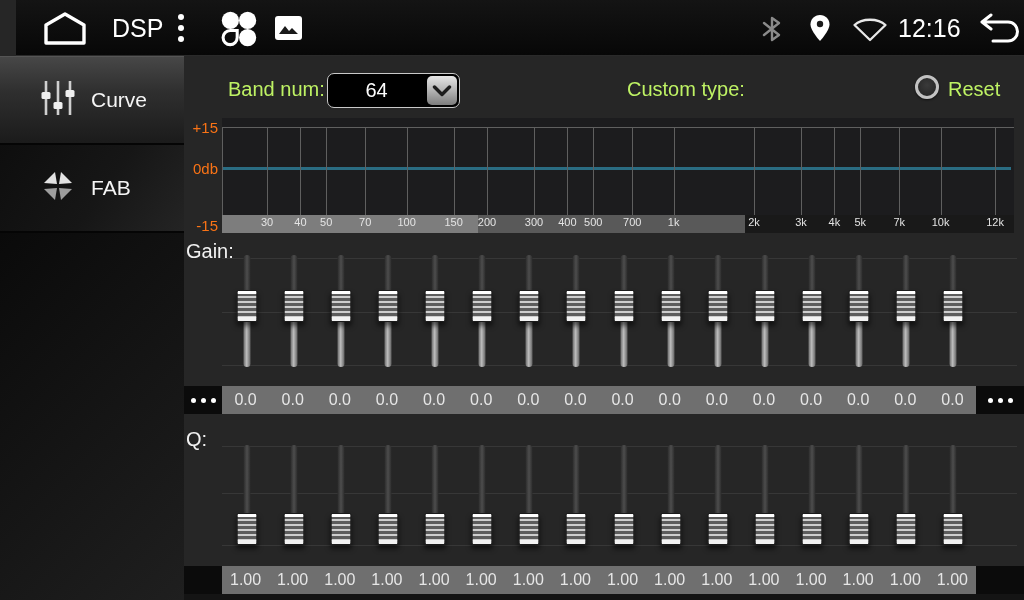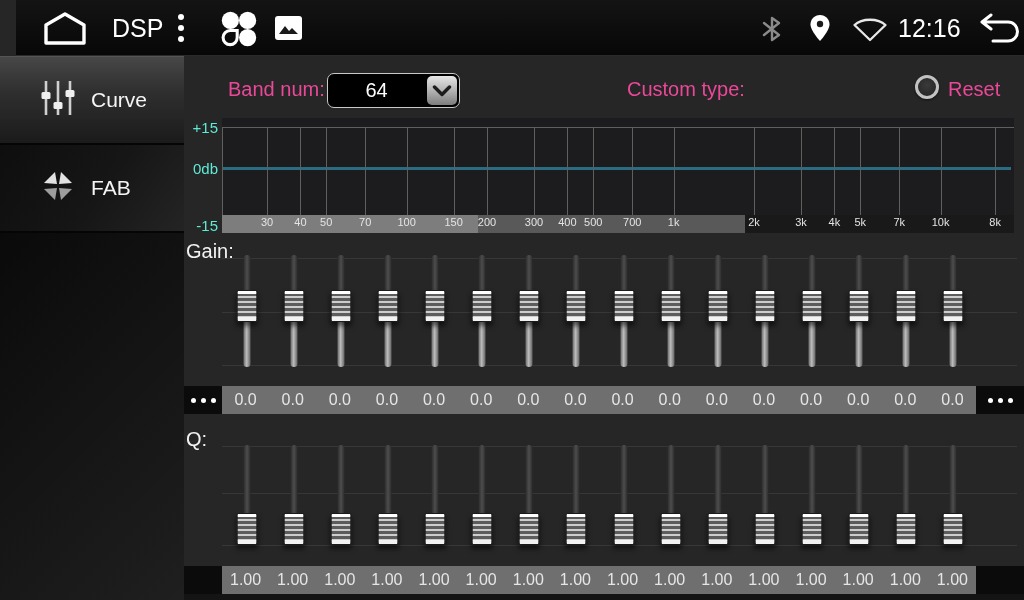--- a/index.html
+++ b/index.html
@@ -18,36 +18,36 @@
   .nav-item{height:88px;border-bottom:2px solid #050505;display:flex;align-items:center;
     padding-left:40px;gap:15px;cursor:pointer;
     background:linear-gradient(125deg,#0e0e0e 0%,#161616 55%,#242424 100%);}
   .nav-item.selected{background:linear-gradient(180deg,#474747 0%,#2f2f2f 40%,#1b1b1b 100%);
     border-top:1px solid #555;height:89px;}
   .nav-label{font-size:21px;color:#f5f5f5;}
   .sidebar-rest{flex:1;background:linear-gradient(135deg,#0a0a0a 0%,#1f1f1f 100%);}
   
   .main{position:absolute;left:184px;top:56px;width:840px;height:544px;background:#262626;}
   .main .abs{position:absolute;}
-  .ctl-label{font-size:20px;color:#ec4899;}
+  .ctl-label{font-size:20px;color:#bef264;}
   .dropdown{display:flex;align-items:center;background:#000;border:1px solid #c9c9c9;
     border-radius:7px;height:35px;cursor:pointer;box-shadow:0 0 0 1px #000 inset;}
   .dropdown .dd-value{flex:1;text-align:center;font-size:20px;color:#fff;padding-bottom:1px;}
   .dd-btn{width:30px;height:29px;margin:2px;border-radius:5px;
     background:linear-gradient(180deg,#e6e6e6 0%,#b9b9b9 45%,#7d7d7d 100%);
     display:flex;align-items:center;justify-content:center;}
   .radio{width:24px;height:24px;border-radius:50%;border:3px solid #c2c2c2;
     background:radial-gradient(circle at 50% 40%,#3a3a3a,#222);cursor:pointer;
     box-shadow:0 1px 2px rgba(0,0,0,.6);}
   
   .plot{background:#1c1c1e;}
   .vline{position:absolute;top:9px;bottom:0;width:1px;background:#5f5f5f;}
   .plot-topline{position:absolute;left:0;right:0;top:9px;height:1px;background:#5f5f5f;}
   .zero-line{position:absolute;left:0;width:789px;top:49px;height:3px;}
-  .ylab{position:absolute;width:32px;text-align:right;font-size:15px;color:#5eead4;}
+  .ylab{position:absolute;width:32px;text-align:right;font-size:15px;color:#f97316;}
   .freq-strip{overflow:hidden;}
   .strip-seg{position:absolute;top:0;bottom:0;}
   .freq-lab{position:absolute;top:1px;font-size:11px;color:#e4e4e4;transform:translateX(-50%);
     white-space:nowrap;}
   
   .slider-row{display:flex;}
   .hline{position:absolute;left:-1px;right:-40px;height:1px;background:#373737;}
   .slider{position:relative;width:47.125px;height:100%;cursor:pointer;}
   .trk{position:absolute;left:50%;transform:translateX(-50%);width:7px;}
   .trk-top{background:linear-gradient(90deg,#2b2b2b,#4d4d4d 50%,#2b2b2b);border-radius:4px 4px 0 0;}
@@ -212,21 +212,21 @@
         <span class="freq-lab" style="left: 345.4px;">400</span>
         <span class="freq-lab" style="left: 371.2px;">500</span>
         <span class="freq-lab" style="left: 410.2px;">700</span>
         <span class="freq-lab" style="left: 451.6px;">1k</span>
         <span class="freq-lab" style="left: 532px;">2k</span>
         <span class="freq-lab" style="left: 579px;">3k</span>
         <span class="freq-lab" style="left: 612.4px;">4k</span>
         <span class="freq-lab" style="left: 638.2px;">5k</span>
         <span class="freq-lab" style="left: 677.2px;">7k</span>
         <span class="freq-lab" style="left: 718.6px;">10k</span>
-        <span class="freq-lab" style="left: 773.1px;">8k</span>
+        <span class="freq-lab" style="left: 773.1px;">12k</span>
       </div>
 
     <span class="abs sec-label" style="left:2px;top:184px;">Gain:</span>
     <div class="abs slider-row" style="left:39px;top:196px;width:754px;height:115px;">
       <div class="hline" style="top:6px;"></div>
       <div class="hline" style="top:60px;"></div>
       <div class="hline" style="top:113px;"></div>
     <div class="slider">
           <div class="trk trk-top" style="top: 3px; height: 35px;"></div>
           <div class="trk trk-bot" style="top: 70px; height: 45px;"></div>

